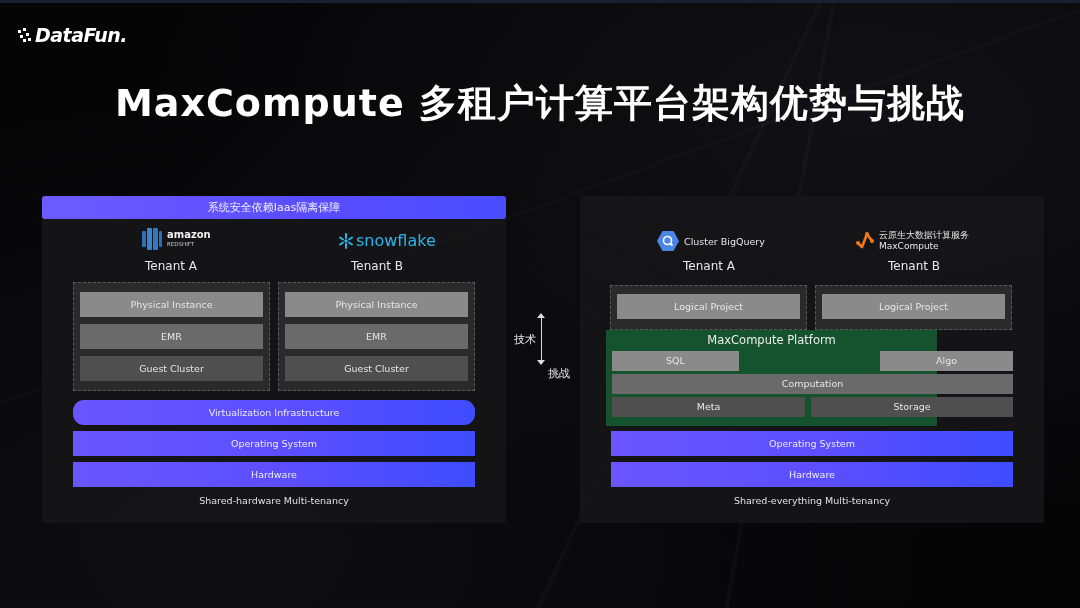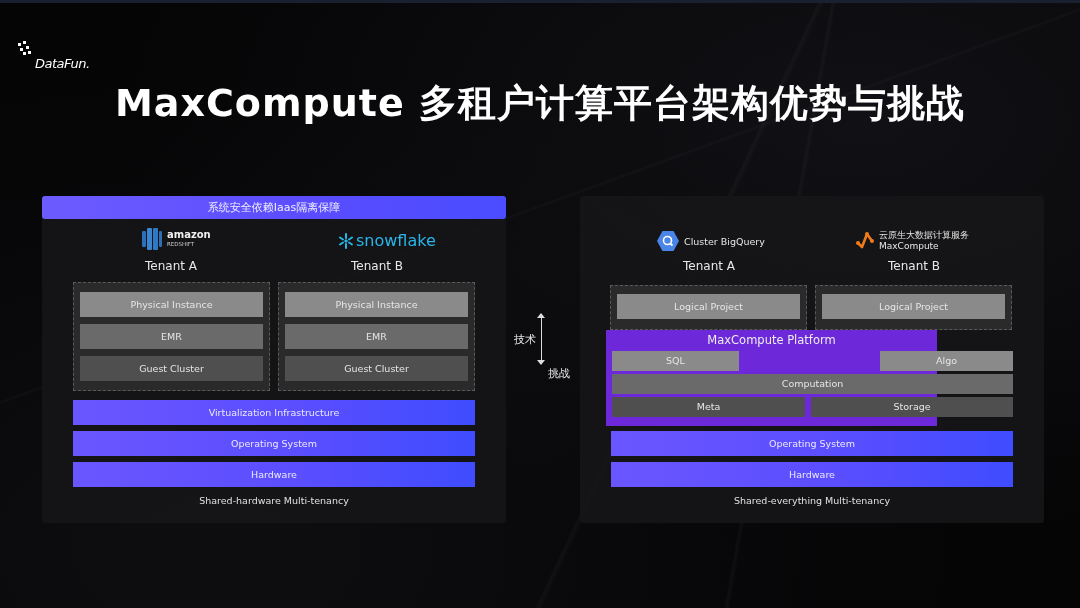--- a/index.html
+++ b/index.html
@@ -18,21 +18,21 @@
       linear-gradient(160deg, transparent 40%, rgba(255,255,255,0.025) 40.2%, transparent 40.5%),
       radial-gradient(ellipse at 80% 20%, rgba(40,40,50,0.35), transparent 60%),
       radial-gradient(ellipse at 20% 90%, rgba(40,40,50,0.25), transparent 60%);
   }
   .topline { position:absolute; left:0; right:0; top:0; height:3px; background:#1a2030; }
 
   
   .logo { position:absolute; left:18px; top:24px; display:flex; align-items:center; gap:3px; }
   .logo-dots { width:14px; height:16px; position:relative; }
   .logo-dots span { position:absolute; width:3px; height:3px; background:#fff; }
-  .logo-text { font-family:"DejaVu Sans", sans-serif; font-weight:normal; font-style:italic; font-size:13px; letter-spacing:-0.5px;margin-top:32px; }
+  .logo-text { font-family:"DejaVu Sans", sans-serif; font-weight:bold; font-style:italic; font-size:19px; letter-spacing:-0.5px; }
 
   .title {
     position:absolute; left:0; right:0; top:78px; text-align:center;
     font-size:38px; font-weight:bold; letter-spacing:1px;
   }
 
   .panel {
     position:absolute; top:196px; height:327px;
     background: rgba(22,22,24,0.92);
     border-radius:3px;
@@ -129,21 +129,21 @@
     <div class="gbar g2" style="left:6px; top:41px; width:183px; height:25px; line-height:25px;">EMR</div>
     <div class="gbar g3" style="left:6px; top:73px; width:183px; height:25px; line-height:25px;">Guest Cluster</div>
   </div>
 
   <div class="dash-box" style="left:236px; top:86px; width:197px; height:109px;">
     <div class="gbar g1" style="left:6px; top:9px; width:183px; height:25px; line-height:25px;">Physical Instance</div>
     <div class="gbar g2" style="left:6px; top:41px; width:183px; height:25px; line-height:25px;">EMR</div>
     <div class="gbar g3" style="left:6px; top:73px; width:183px; height:25px; line-height:25px;">Guest Cluster</div>
   </div>
 
-  <div class="pbar" style="left:31px; top:204px; width:402px; height:25px; line-height:25px;">Virtualization Infrastructure</div>
+  <div class="pbar" style="left:31px; top:204px; width:402px; height:25px; line-height:25px;border-radius:11px;">Virtualization Infrastructure</div>
   <div class="pbar" style="left:31px; top:235px; width:402px; height:25px; line-height:25px;">Operating System</div>
   <div class="pbar" style="left:31px; top:266px; width:402px; height:25px; line-height:25px;">Hardware</div>
 
   <div class="caption" style="left:0; width:464px; top:299px;">Shared-hardware Multi-tenancy</div>
 </div>
 
 <div class="mid-label" style="left:514px; top:332px;">技术</div>
 <div class="mid-arrow">
   <div class="up"></div>
     <div class="line"></div>
@@ -177,21 +177,21 @@
   </div>
   <div class="tenant-label" style="left:274px; top:63px;">Tenant B</div>
 
   <div class="dash-box" style="left:30px; top:89px; width:197px; height:45px;">
     <div class="gbar g1" style="left:6px; top:8px; width:183px; height:25px; line-height:25px;">Logical Project</div>
   </div>
   <div class="dash-box" style="left:235px; top:89px; width:197px; height:45px;">
     <div class="gbar g1" style="left:6px; top:8px; width:183px; height:25px; line-height:25px;">Logical Project</div>
   </div>
 
-  <div style="position:absolute; left:26px; top:134px; width:331px; height:96px; background:#6d28d9;">
+  <div style="position:absolute; left:26px; top:134px; width:331px; height:96px; background:#14532d;">
     <div style="position:absolute; left:0; right:0; top:3px; text-align:center; font-size:11.5px; color:#eee;">MaxCompute Platform</div>
     <div class="gbar g1" style="left:6px; top:21px; width:127px; height:20px; line-height:20px;">SQL</div>
     <div class="gbar g1" style="left:274px; top:21px; width:133px; height:20px; line-height:20px;">Algo</div>
     <div class="gbar g2" style="left:6px; top:44px; width:401px; height:20px; line-height:20px;">Computation</div>
     <div class="gbar g3" style="left:6px; top:67px; width:193px; height:20px; line-height:20px;">Meta</div>
     <div class="gbar g3" style="left:205px; top:67px; width:202px; height:20px; line-height:20px;">Storage</div>
   </div>
 
   <div class="pbar" style="left:31px; top:235px; width:402px; height:25px; line-height:25px;">Operating System</div>
   <div class="pbar" style="left:31px; top:266px; width:402px; height:25px; line-height:25px;">Hardware</div>

